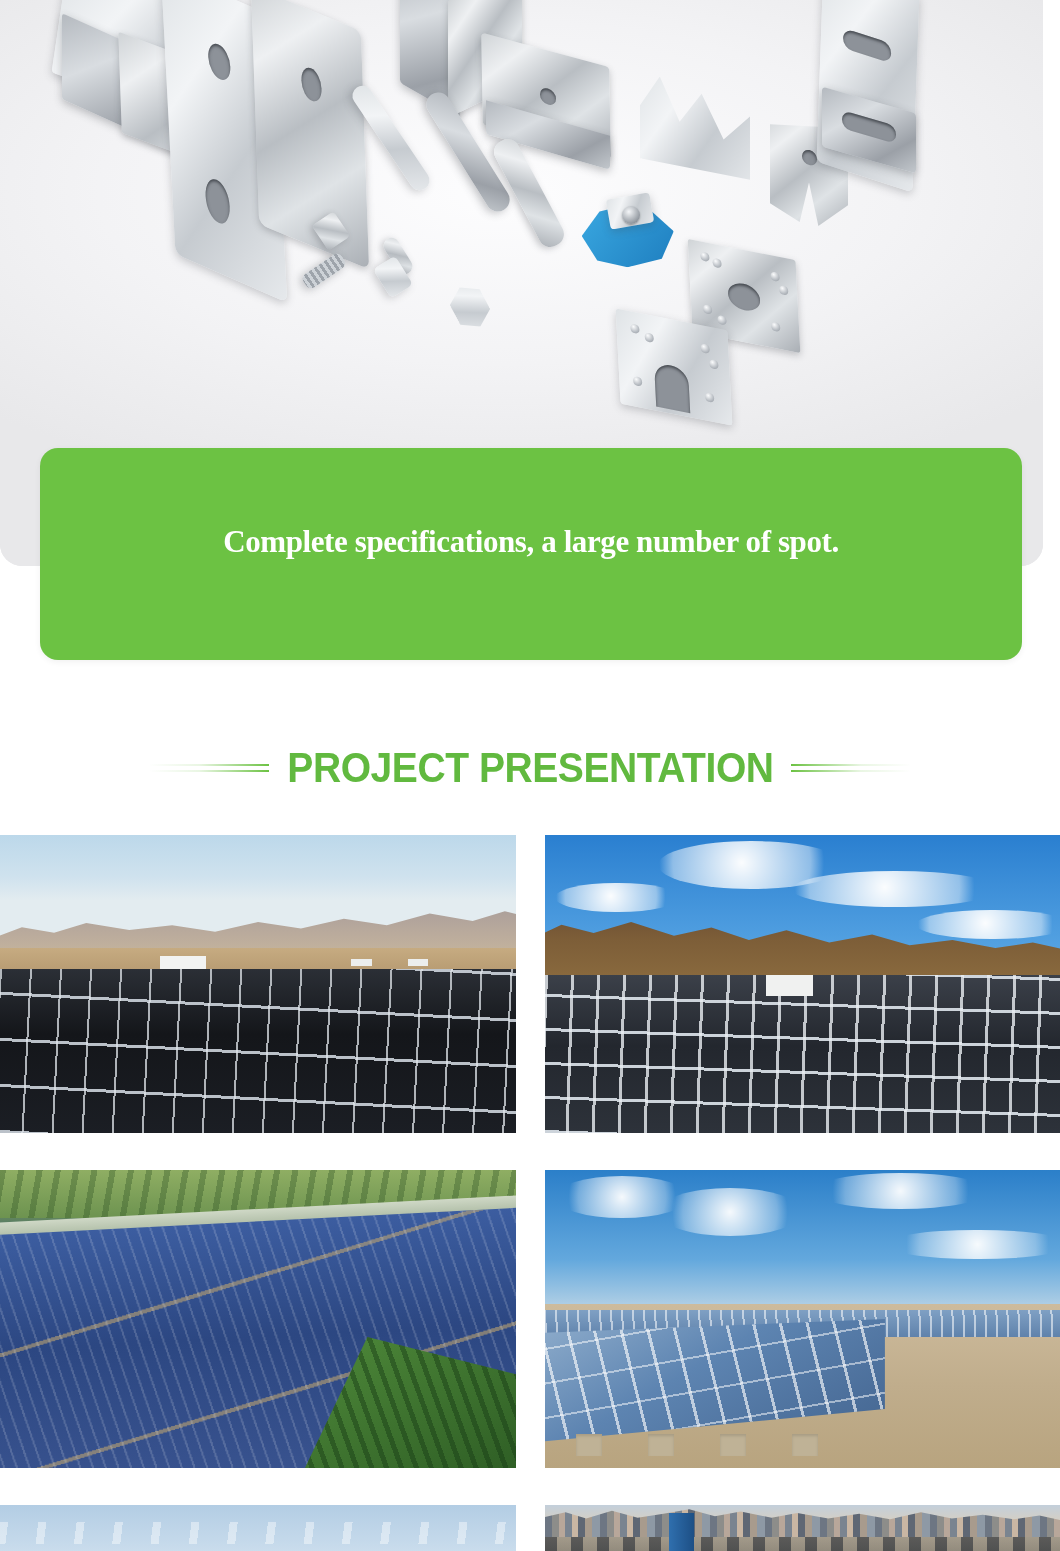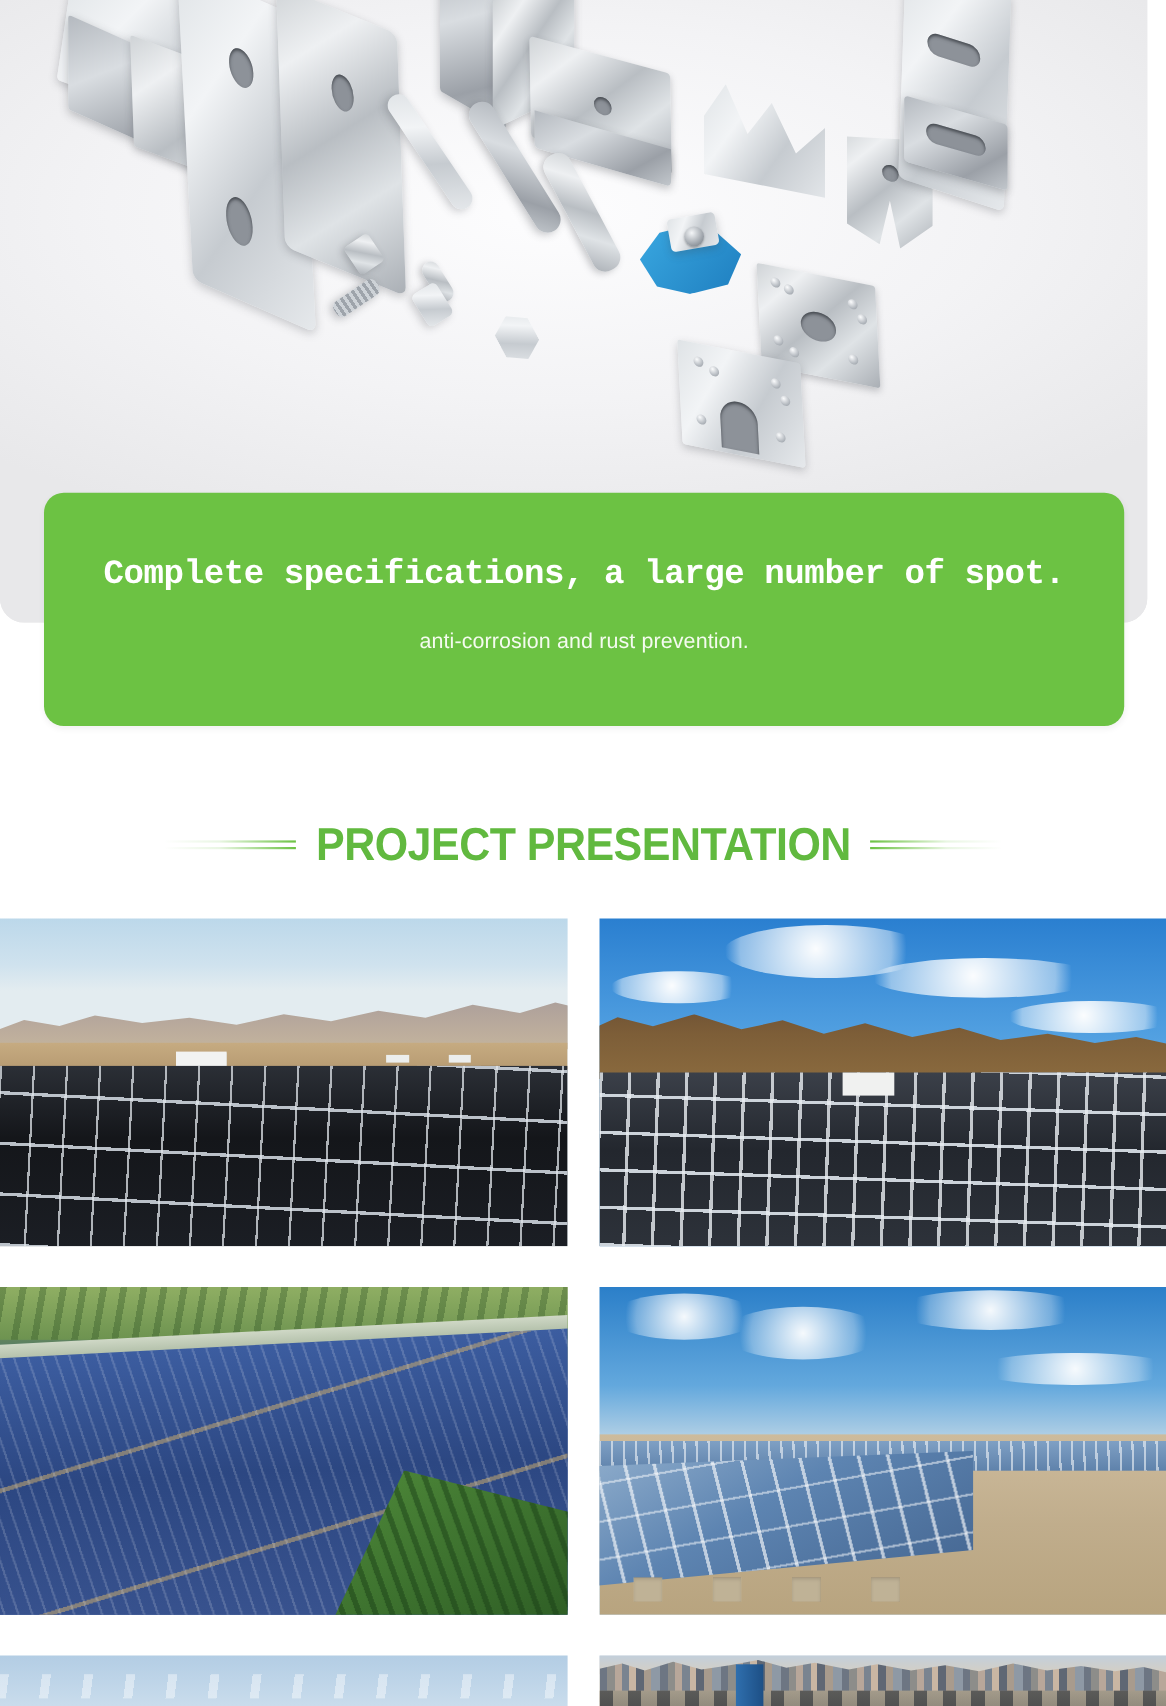--- a/index.html
+++ b/index.html
@@ -54,21 +54,21 @@
     background:#6cc243;
     border-radius:18px;
     display:flex; flex-direction:column;
     align-items:center; justify-content:center;
     text-align:center;
     box-shadow:0 2px 6px rgba(0,0,0,0.06);
   }
   .green-title {
     color:#ffffff; font-size:31px; font-weight:bold;
     letter-spacing:-0.4px; margin-bottom:24px;
-    font-family:Liberation Mono, monospace;
+    font-family:Liberation Serif, serif;
   }
   .green-sub {
     color:#f4fbef; font-size:19.5px; font-weight:normal;
     line-height:1.95; letter-spacing:0.1px;
   }
 
   
   .section-heading {
     position:absolute; left:0; top:718px; width:1060px; height:100px;
     display:flex; align-items:center; justify-content:center; 
@@ -317,21 +317,20 @@
           <span class="rivet" style="left:92px; top:32px;"></span>
           <span class="rivet" style="left:14px; top:64px;"></span>
           <span class="rivet" style="left:86px; top:66px;"></span>
         </div>
 
       </div>
     </div>
 
     <div class="green-card">
       <div class="green-title">Complete specifications, a large number of spot.</div>
-      <div class="green-sub">anti-corrosion and rust prevention.</div>
     </div>
   </div>
 
   <div class="section-heading">
     <span class="flourish left">
         <i class="l1"></i>
         <i class="l2"></i>
       </span>
     <span class="section-title">PROJECT PRESENTATION</span>
     <span class="flourish right">

